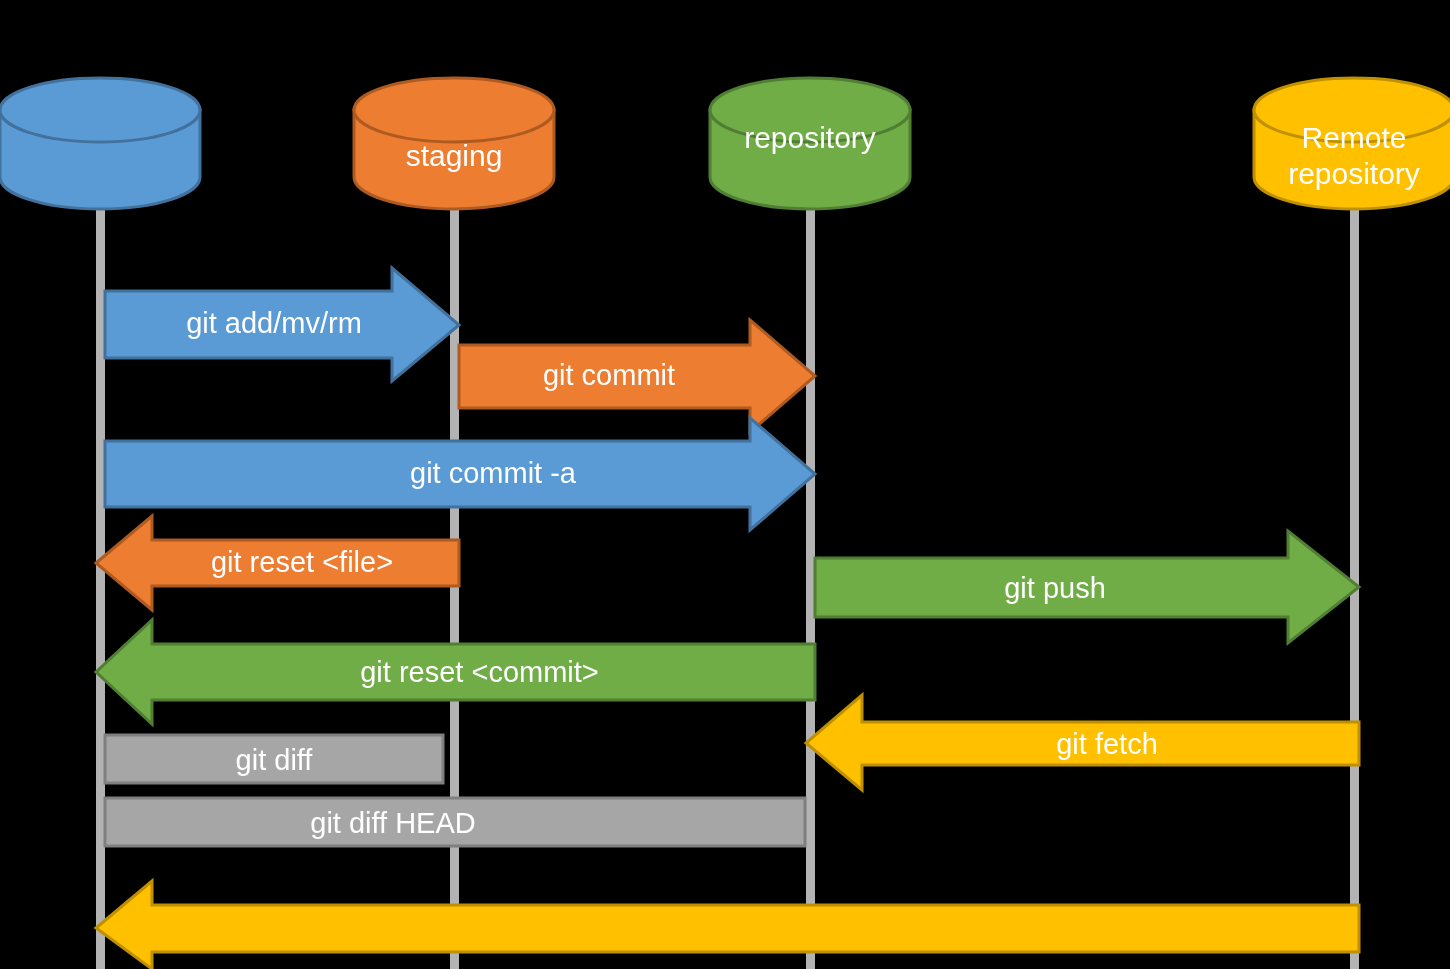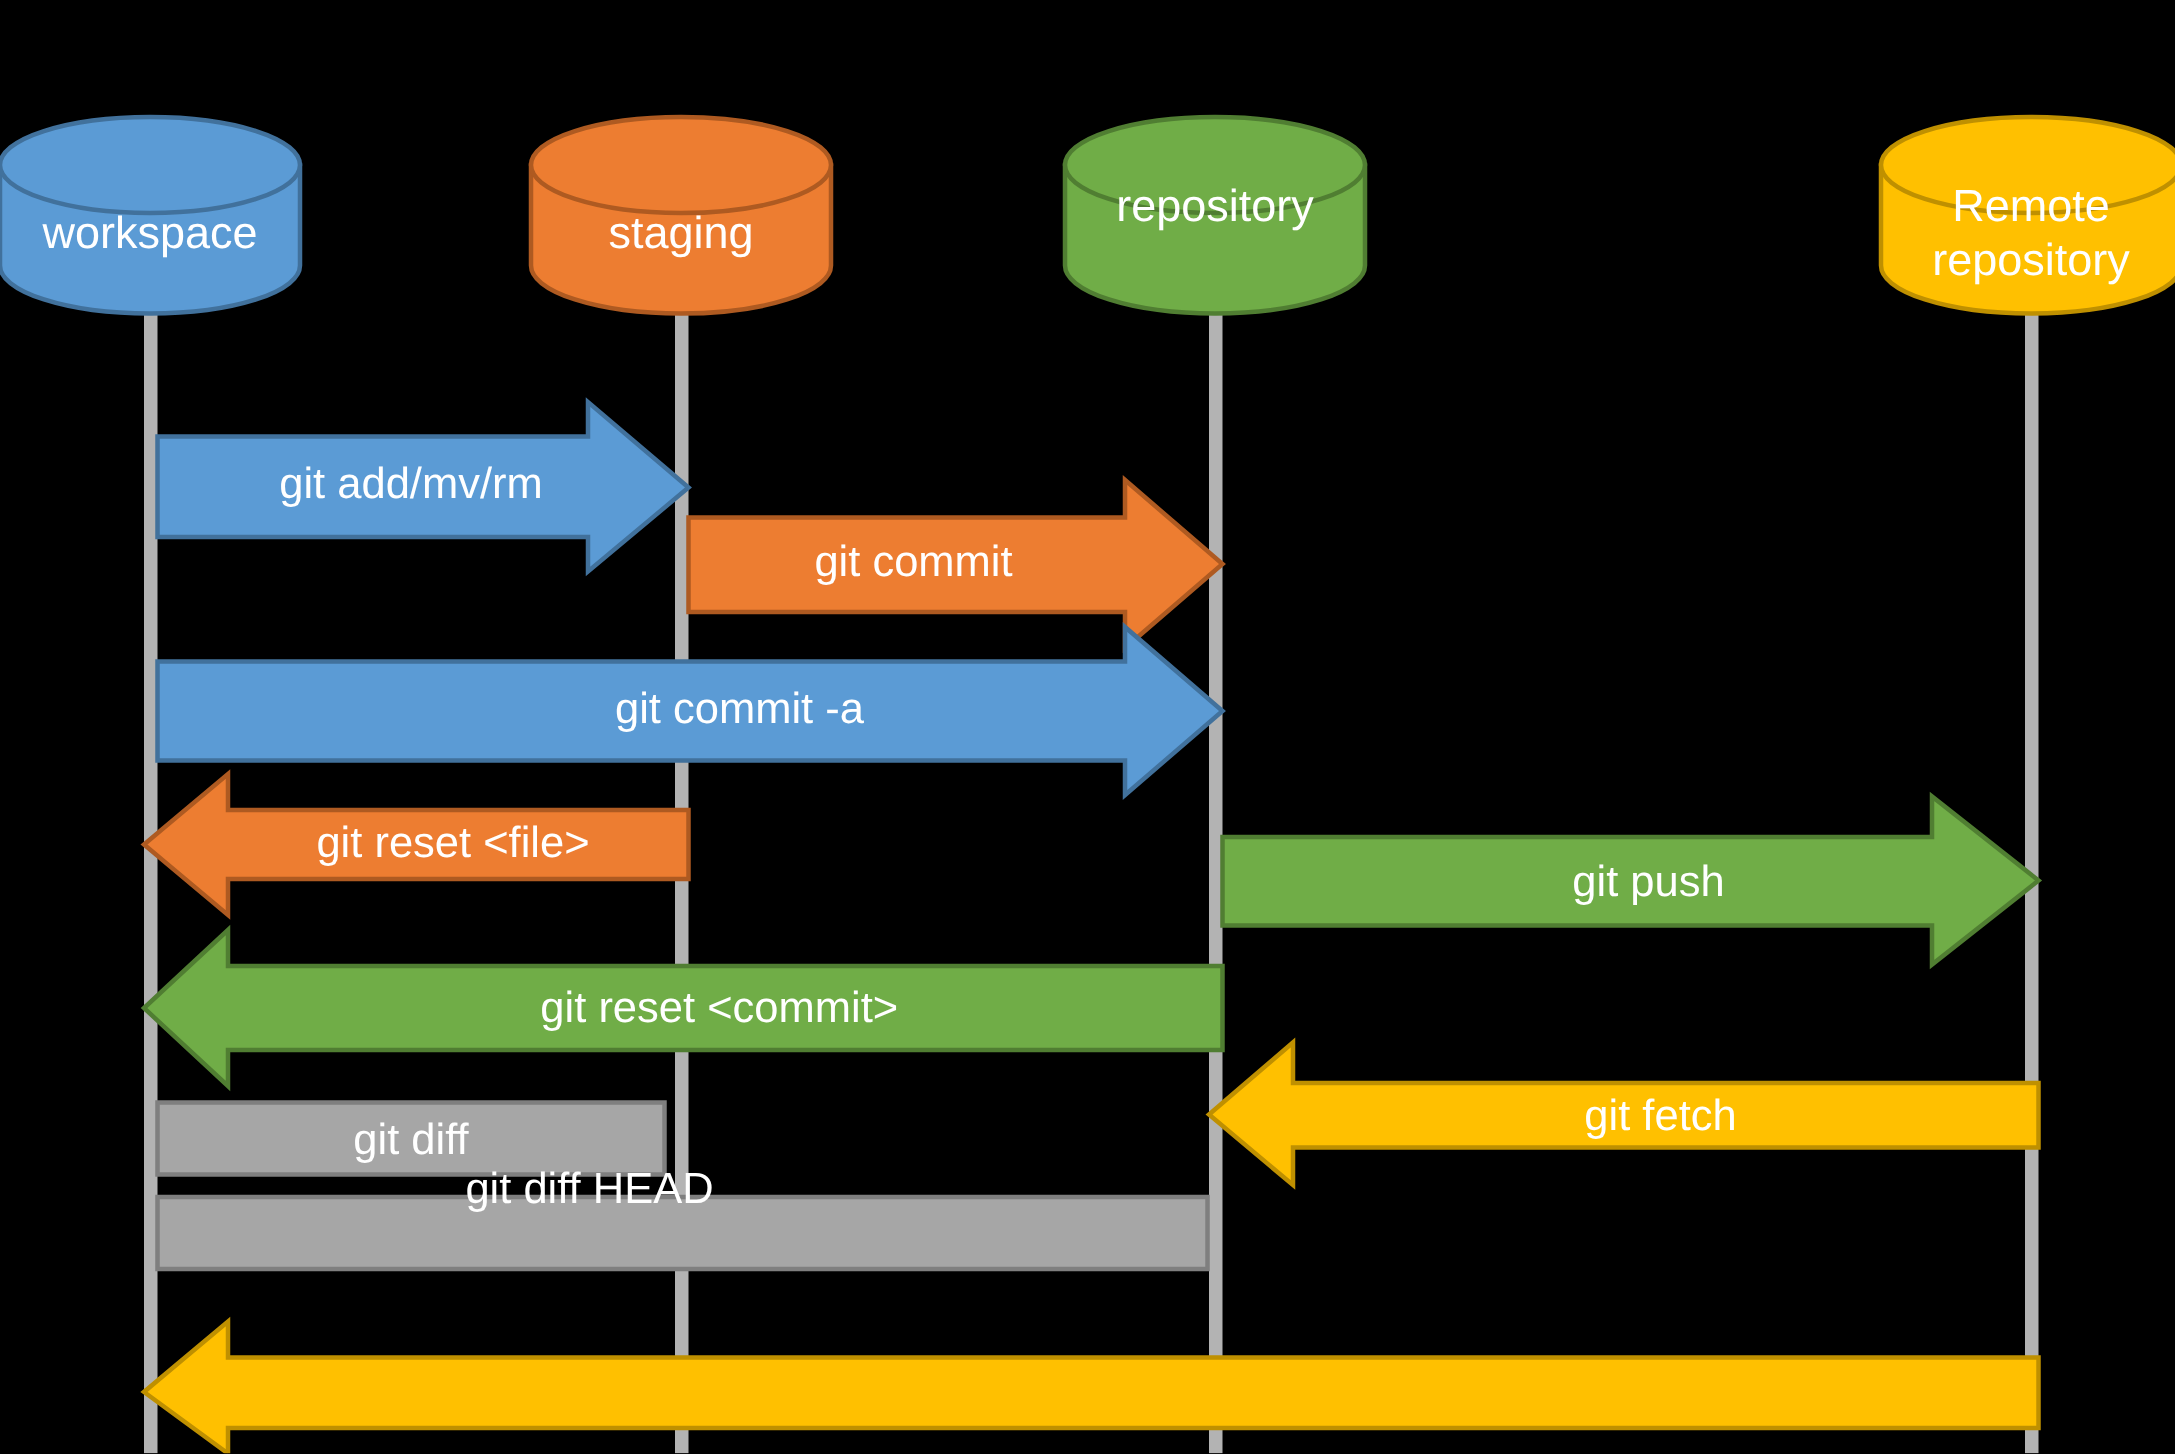--- a/index.html
+++ b/index.html
@@ -90,23 +90,20 @@
       <path d="M 710 110 L 710 177 A 100 32 0 0 0 910 177 L 910 110 Z" fill="#70ad47" stroke="#507e32" stroke-width="3"></path>
       <ellipse cx="810" cy="110" rx="100" ry="32" fill="#70ad47" stroke="#507e32" stroke-width="3"></ellipse>
     </g>
 
     <g>
       <path d="M 1254 110 L 1254 177 A 100 32 0 0 0 1454 177 L 1454 110 Z" fill="#ffc000" stroke="#bf9000" stroke-width="3"></path>
       <ellipse cx="1354" cy="110" rx="100" ry="32" fill="#ffc000" stroke="#bf9000" stroke-width="3"></ellipse>
     </g>
   </svg>
 
-  <div class="lbl node-lbl" style="left:0px;top:138px;width:200px;">
-    <span>workspace</span>
-  </div>
 
   <div class="lbl node-lbl" style="left:354px;top:138px;width:200px;">
     <span>staging</span>
   </div>
 
   <div class="lbl node-lbl" style="left:710px;top:120px;width:200px;">
     <div>repository</div>
   </div>
 
   <div class="lbl node-lbl" style="left:1254px;top:120px;width:200px;">
@@ -123,34 +120,34 @@
   </div>
 
   <div class="lbl flow-lbl" style="left:105px;top:456px;width:700px;padding-left:38px;">
     <span>git commit -a</span>
   </div>
 
   <div class="lbl flow-lbl" style="left:152px;top:545px;width:300px;">
     <span>git reset &lt;file&gt;</span>
   </div>
 
-  <div class="lbl flow-lbl" style="left:815px;top:571px;width:480px;margin-left:44px;">
+  <div class="lbl flow-lbl" style="left:815px;top:571px;width:480px;">
     <span>git push</span>
   </div>
 
   <div class="lbl flow-lbl" style="left:152px;top:655px;width:655px;">
     <span>git reset &lt;commit&gt;</span>
   </div>
 
   <div class="lbl flow-lbl" style="left:862px;top:727px;width:490px;">
     <span>git fetch</span>
   </div>
 
   <div class="lbl flow-lbl" style="left:105px;top:743px;width:338px;">
     <span>git diff</span>
   </div>
 
-  <div class="lbl flow-lbl" style="left:105px;top:776px;width:576px;">
+  <div class="lbl flow-lbl" style="left:105px;top:806px;width:576px;">
     <span>git diff HEAD</span>
   </div>
 
 
 </div>
 
 </body></html>

